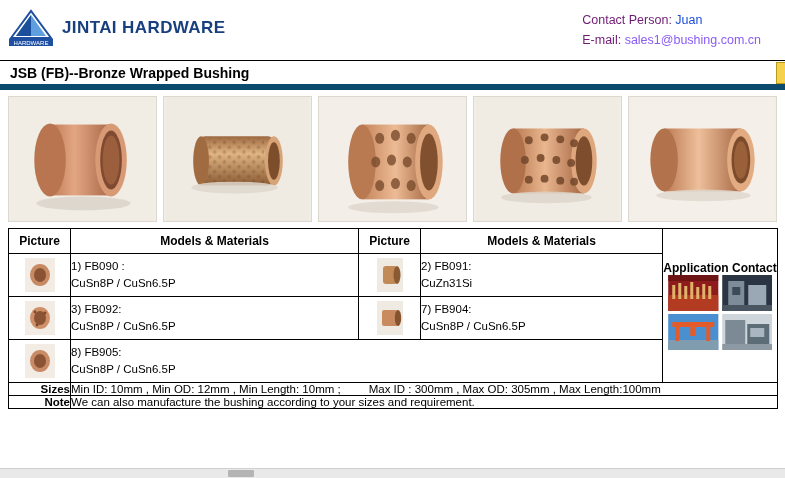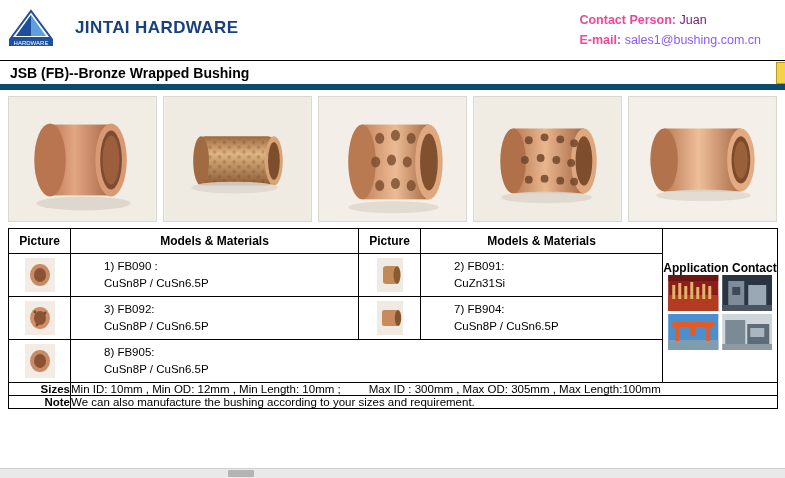--- a/index.html
+++ b/index.html
@@ -27,21 +27,21 @@
     position: relative;
     height: 60px;
     display: flex;
     align-items: flex-start;
     padding: 8px 10px 0 8px;
     box-sizing: border-box;
   }
   .logo-block {
     display: flex;
     align-items: center;
-    gap: 21px;
+    gap: 8px;
   }
   .logo-mark {
     width: 46px;
     height: 40px;
     position: relative;
     flex: none;
   }
   .logo-mark svg { display: block; }
   .logo-text {
     font-size: 17px;
@@ -52,22 +52,22 @@
   }
   .contact {
     margin-left: auto;
     margin-right: 14px;
     font-size: 12.5px;
     line-height: 20px;
     color: #000;
     padding-top: 2px;
   }
   .contact .row { white-space: nowrap; }
-  .contact .lbl { color: #ec4899; font-weight: bold; }
-  .contact .val { color: #701a75; }
+  .contact .lbl { color: #701a75; }
+  .contact .val { color: #1d4ed8; }
   .contact .val.mail { color: #8b5cf6; }
 
   
   .edge-tab {
     position: absolute;
     right: 0;
     top: 62px;
     width: 9px;
     height: 22px;
     background: #f6d24b;
@@ -134,21 +134,21 @@
     text-align: center;
     padding: 3px 0;
     height: 42px;
   }
   .pic-cell svg { display: inline-block; vertical-align: middle; }
   .model-cell {
     padding: 5px 8px;
     line-height: 17px;
     font-size: 11.5px;
   }
-  .model-cell .ln { white-space: nowrap; margin-left: 33px; }
+  .model-cell .ln { white-space: nowrap; }
   .app-grid {
     display: grid;
     grid-template-columns: 1fr 1fr;
     grid-gap: 3px;
     width: 104px;
     margin: 0 auto;
   }
   .app-img {
     width: 100%;
     height: 36px;

